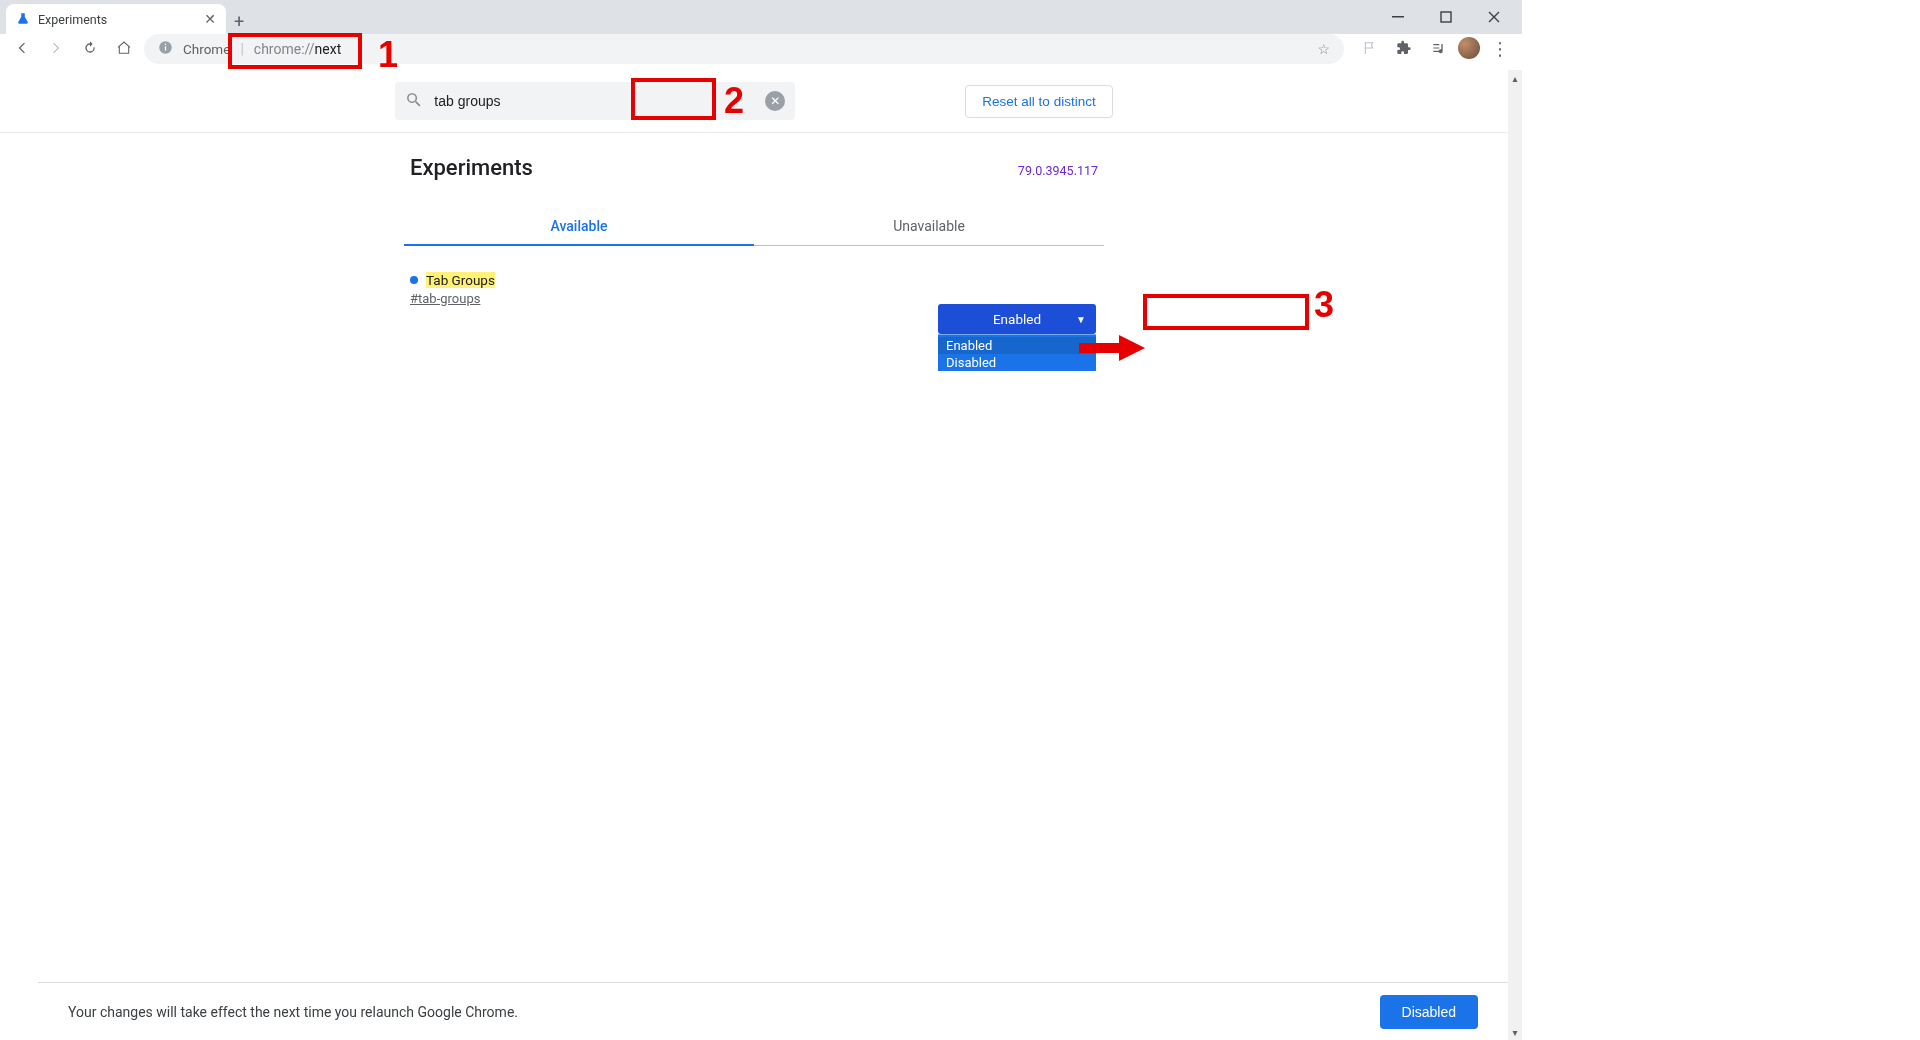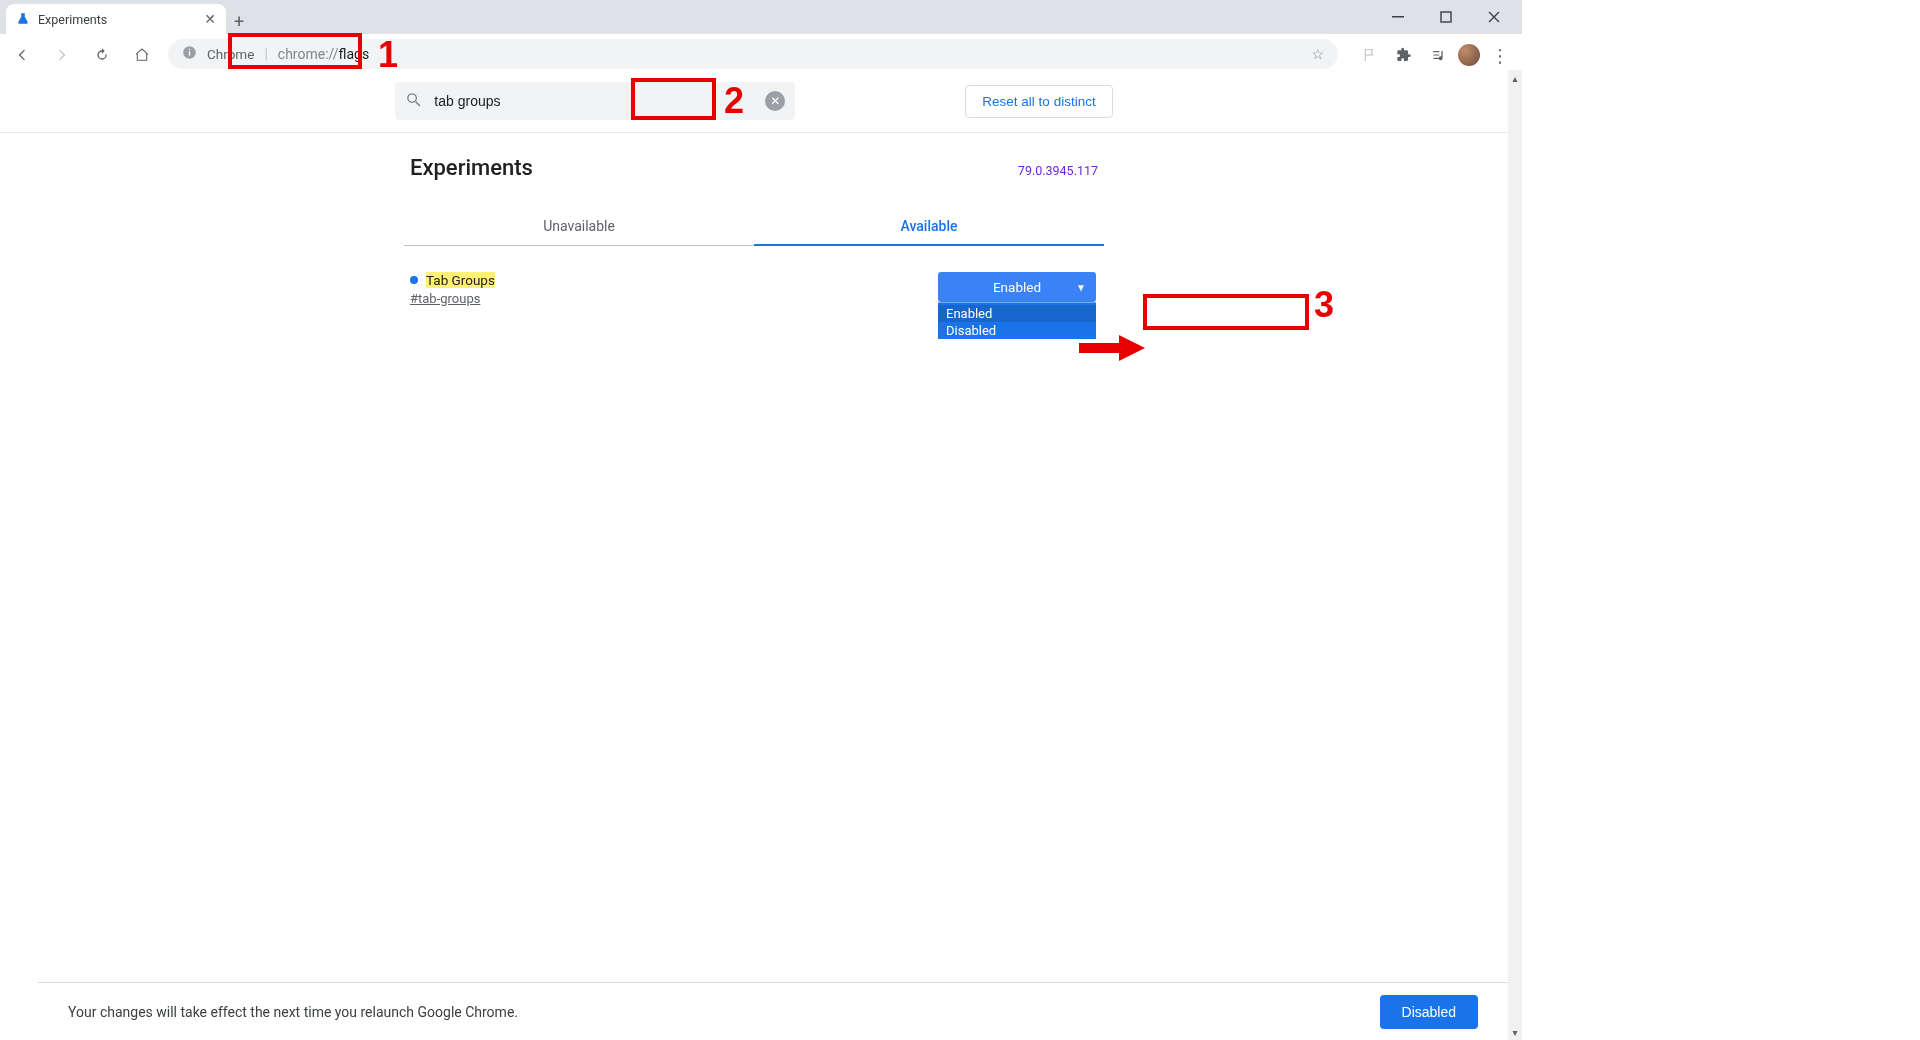--- a/index.html
+++ b/index.html
@@ -15,21 +15,21 @@
     font-size:12px; color:#3c4043;
   }
   .favicon { width:14px; height:14px; }
   .tab-title { flex:1; font-size:12.5px;}
   .tab-close { color:#5f6368; font-size:14px; line-height:1; }
   .newtab { width:26px; height:26px; display:flex; align-items:center;justify-content:center;color:#5f6368;font-size:18px;}
   .win-controls { margin-left:auto; display:flex; gap:4px; padding-right:6px; height:100%; align-items:center;}
   .win-btn { width:44px; height:28px; display:flex; align-items:center;justify-content:center; color:#3c4043;}
   .win-btn svg { width:12px; height:12px; }
 
-  .toolbar { height:36px; background:#fff; border-bottom:1px solid #fff; display:flex; align-items:flex-end; padding:0 8px; gap:12px; }
+  .toolbar { height:36px; background:#fff; border-bottom:1px solid #fff; display:flex; align-items:flex-start; padding:0 8px; gap:6px; }
   .nav-icon { width:28px; height:28px; display:flex; align-items:center;justify-content:center; color:#5f6368; border-radius:50%; }
   .nav-icon.disabled{ color:#bdc1c6; }
   .nav-icon svg{ width:16px;height:16px; }
   .omnibox { flex:1; height:30px; background:#f1f3f4; border-radius:15px; display:flex; align-items:center; padding:0 14px; gap:10px; font-size:14px; color:#5f6368;}
   .omni-url { color:#3c4043; white-space:pre;}
   .omni-label { color:#5f6368; font-size:13.5px;}
   .omni-star { margin-left:auto; color:#80868b;}
   .tool-right { display:flex; align-items:center; gap:6px; padding-left:6px;}
   .tool-right .nav-icon{ color:#5f6368;}
   .avatar { width:22px;height:22px; border-radius:50%; background: radial-gradient(circle at 30% 30%, #c28e6a, #6b4a3a);}
@@ -55,22 +55,22 @@
   .flag{ display:flex; gap:20px; padding:26px 6px 0;}
   .flag-left{ flex:1;}
   .flag-title-row{ display:flex; align-items:center; gap:8px; }
   .bullet{ width:8px;height:8px;border-radius:50%; background:#1a73e8;}
   .flag-title{ font-size:13.5px; font-weight:400;}
   .hl{ background:#fff176;}
   .flag-desc{ font-size:13px; color:#5f6368; line-height:1.45; margin-top:4px;}
   .flag-anchor{ font-size:13px; color:#5f6368; text-decoration:underline;}
   .flag-right{ width:160px; }
   .dropdown{
-    width:158px; height:30px; background:#3b82f6; color:#fff; font-size:13.5px; border-radius:3px;
-    display:flex; align-items:center; justify-content:center; position:relative;
+    width:158px; height:30px; background:#1d4ed8; color:#fff; font-size:13.5px; border-radius:3px;
+    display:flex; align-items:center; justify-content:center; position:relative;margin-top:32px;
   }
   .dropdown .arrow{ position:absolute; right:10px; font-size:10px;}
   .dropdown-list{
     position:absolute; left:0; top:30px; width:158px; background:#1a73e8; color:#fff;
     font-size:13px; z-index:5;
   }
   .dropdown-list .item{ padding:1px 8px;}
   .dropdown-list .item.sel{ background:#1766cc;}
   .cutoff{ height:3px; background:#1a73e8; border-top:1px solid rgba(255,255,255,.4);}
   
@@ -150,21 +150,21 @@
         </svg>
       </div>
     <div class="omnibox">
       <span><svg width="15" height="15" viewBox="0 0 24 24">
             <circle cx="12" cy="12" r="10" fill="#9aa0a6"></circle>
             <rect x="11" y="10" width="2" height="7" fill="#fff"></rect>
             <rect x="11" y="6" width="2" height="2" fill="#fff"></rect>
           </svg></span>
       <span class="omni-label">Chrome</span>
       <span style="color:#bdc1c6">|</span>
-      <span class="omni-url"><span style="color:#80868b">chrome://</span><span style="color:#202124">flags</span></span>
+      <span class="omni-url"><span style="color:#80868b">chrome://</span><span style="color:#202124">next</span></span>
       <span class="omni-star">☆</span>
     </div>
     <div class="tool-right">
       <div class="nav-icon">
           <svg viewBox="0 0 24 24">
             <path fill="none" stroke="#bdc1c6" stroke-width="1.6" d="M5 3v18M5 4h11l-2 4 2 4H5"></path>
           </svg>
         </div>
       <div class="nav-icon">
           <svg viewBox="0 0 24 24">
@@ -194,22 +194,22 @@
       </div>
       <button class="reset-btn">Reset all to distinct</button>
     </div>
 
     <div class="page-body">
       <div class="heading-row">
         <h1>Experiments</h1>
         <span class="version">79.0.3945.117</span>
       </div>
       <div class="tabs-row">
+        <div class="ctab active">Available</div>
         <div class="ctab">Unavailable</div>
-        <div class="ctab active">Available</div>
       </div>
 
       <div class="flag">
         <div class="flag-left">
           <div class="flag-title-row">
             <span class="bullet"></span>
             <span class="flag-title"><span class="hl">Tab Groups</span></span>
           </div>
           <a class="flag-anchor" href="#">#tab-groups</a>
         </div>

